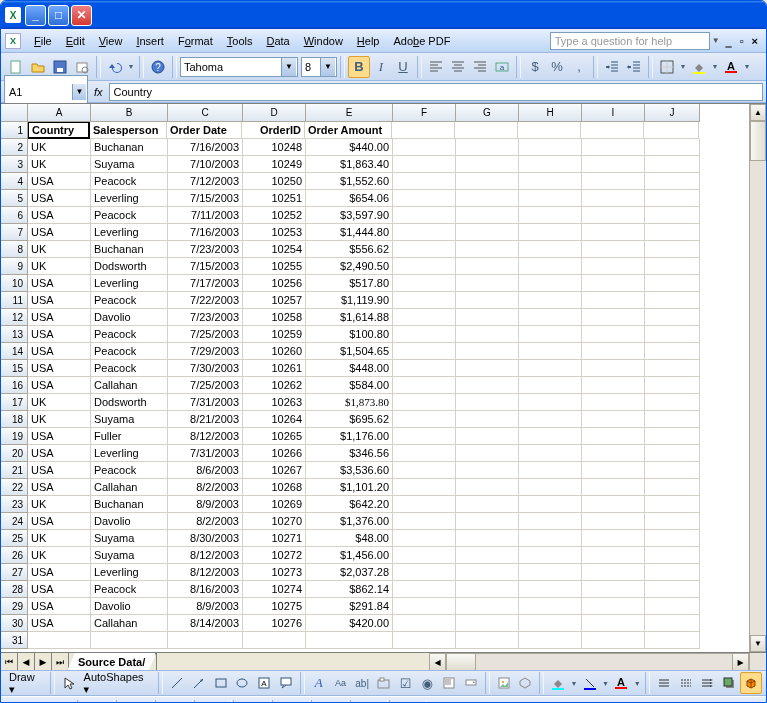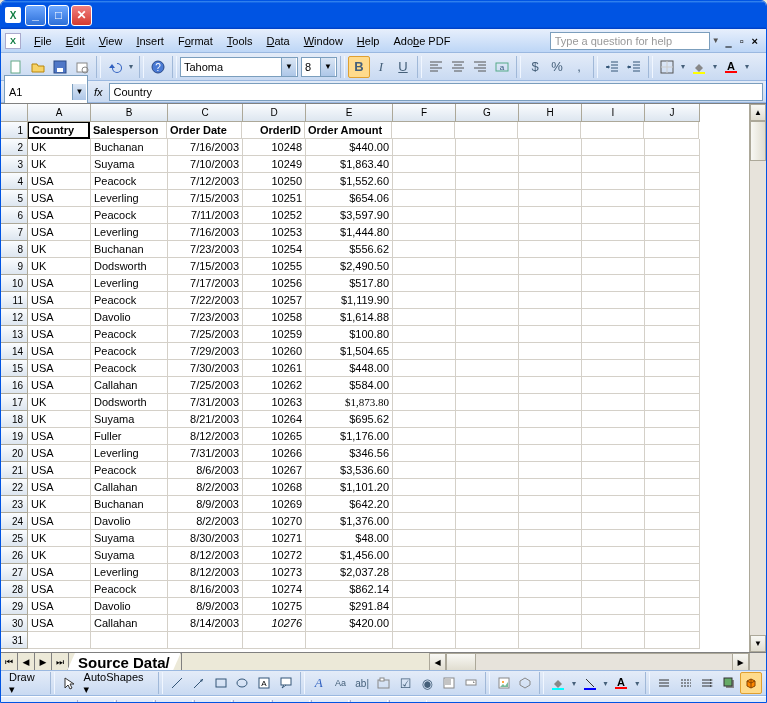--- a/index.html
+++ b/index.html
@@ -45,21 +45,21 @@
 .cell.num{justify-content:flex-end;}
 .cell.hdr{font-weight:bold;}
 .cell.selected{border:2px solid #000; margin:-1px 0 0 -1px; height:18px; position:relative; z-index:2;}
 .vscroll{width:17px;background:#e7e3db;border-left:1px solid #aca899;display:flex;flex-direction:column;}
 .sbtn{height:17px;background:linear-gradient(#f8f8f4,#e0ddd0);border:1px solid #aca899;display:flex;align-items:center;justify-content:center;font-size:8px;cursor:pointer;}
 .sthumb{flex:0 0 auto;background:linear-gradient(to right,#f8f8f4,#e0ddd0);border:1px solid #aca899;margin:0;height:40px;}
 .strack{flex:1;}
 .tabs-row{height:19px;display:flex;align-items:stretch;background:#ece9d8;border-top:1px solid #808080;}
 .tabnav{display:flex;}
 .tabnav .nbtn{width:17px;background:#ece9d8;border-right:1px solid #808080;display:flex;align-items:center;justify-content:center;font-size:9px;cursor:pointer;}
-.sheettab{background:#fff;border:1px solid #808080;border-top:none;border-bottom:none;padding:1px 10px;font-size:15px;display:flex;align-items:center;position:relative;clip-path:polygon(8px 0,100% 0,calc(100% - 8px) 100%,0 100%);margin-left:-2px; font-weight:bold;}
+.sheettab{background:#fff;border:1px solid #808080;border-top:none;border-bottom:none;padding:1px 10px;font-size:11px;display:flex;align-items:center;position:relative;clip-path:polygon(8px 0,100% 0,calc(100% - 8px) 100%,0 100%);margin-left:-2px; font-weight:bold;}
 .tabs-track{flex:1;background:#ece9d8;border-left:1px solid #808080;}
 .hscroll{display:flex;width:320px;}
 .hscroll .sbtn{width:17px;height:18px;}
 .hscroll .strack{height:18px;background:#e7e3db;border-top:1px solid #aca899;}
 .hscroll .sthumb{width:30px;height:18px;background:linear-gradient(#f8f8f4,#e0ddd0);border:1px solid #aca899;}
 .drawbar{height:26px;background:linear-gradient(#e4ecf8,#c9daf2);display:flex;align-items:center;padding:2px 4px;border-top:1px solid #9ab8e0;border-bottom:1px solid #9ab8e0;font-size:11px;}
 .drawbar .label{padding:0 4px;cursor:pointer;}
 .statusbar{height:20px;background:linear-gradient(#e7effc,#c9daf2);display:flex;align-items:center;padding:2px 6px;font-size:11px;border-top:1px solid #fff;}
 .statusbar .status-seg{flex:0 0 auto;width:70px;}
 .statusbar .track{flex:1;display:flex;gap:1px;}
@@ -618,21 +618,21 @@
               <div class="cell" style="width: 63px;"></div>
               <div class="cell" style="width: 63px;"></div>
               <div class="cell" style="width: 63px;"></div>
               <div class="cell" style="width: 63px;"></div>
               <div class="cell" style="width: 55px;"></div>
             </div>
             <div class="row">
               <div class="cell" style="width: 63px;">USA</div>
               <div class="cell" style="width: 77px;">Callahan</div>
               <div class="cell num" style="width: 75px;">8/14/2003</div>
-              <div class="cell num" style="width: 63px; font-style: italic;">10276</div>
+              <div class="cell num" style="width: 63px;">10276</div>
               <div class="cell num" style="width: 87px;">$420.00</div>
               <div class="cell" style="width: 63px;"></div>
               <div class="cell" style="width: 63px;"></div>
               <div class="cell" style="width: 63px;"></div>
               <div class="cell" style="width: 63px;"></div>
               <div class="cell" style="width: 55px;"></div>
             </div>
             <div class="row">
               <div class="cell" style="width: 63px;"></div>
               <div class="cell" style="width: 77px;"></div>

